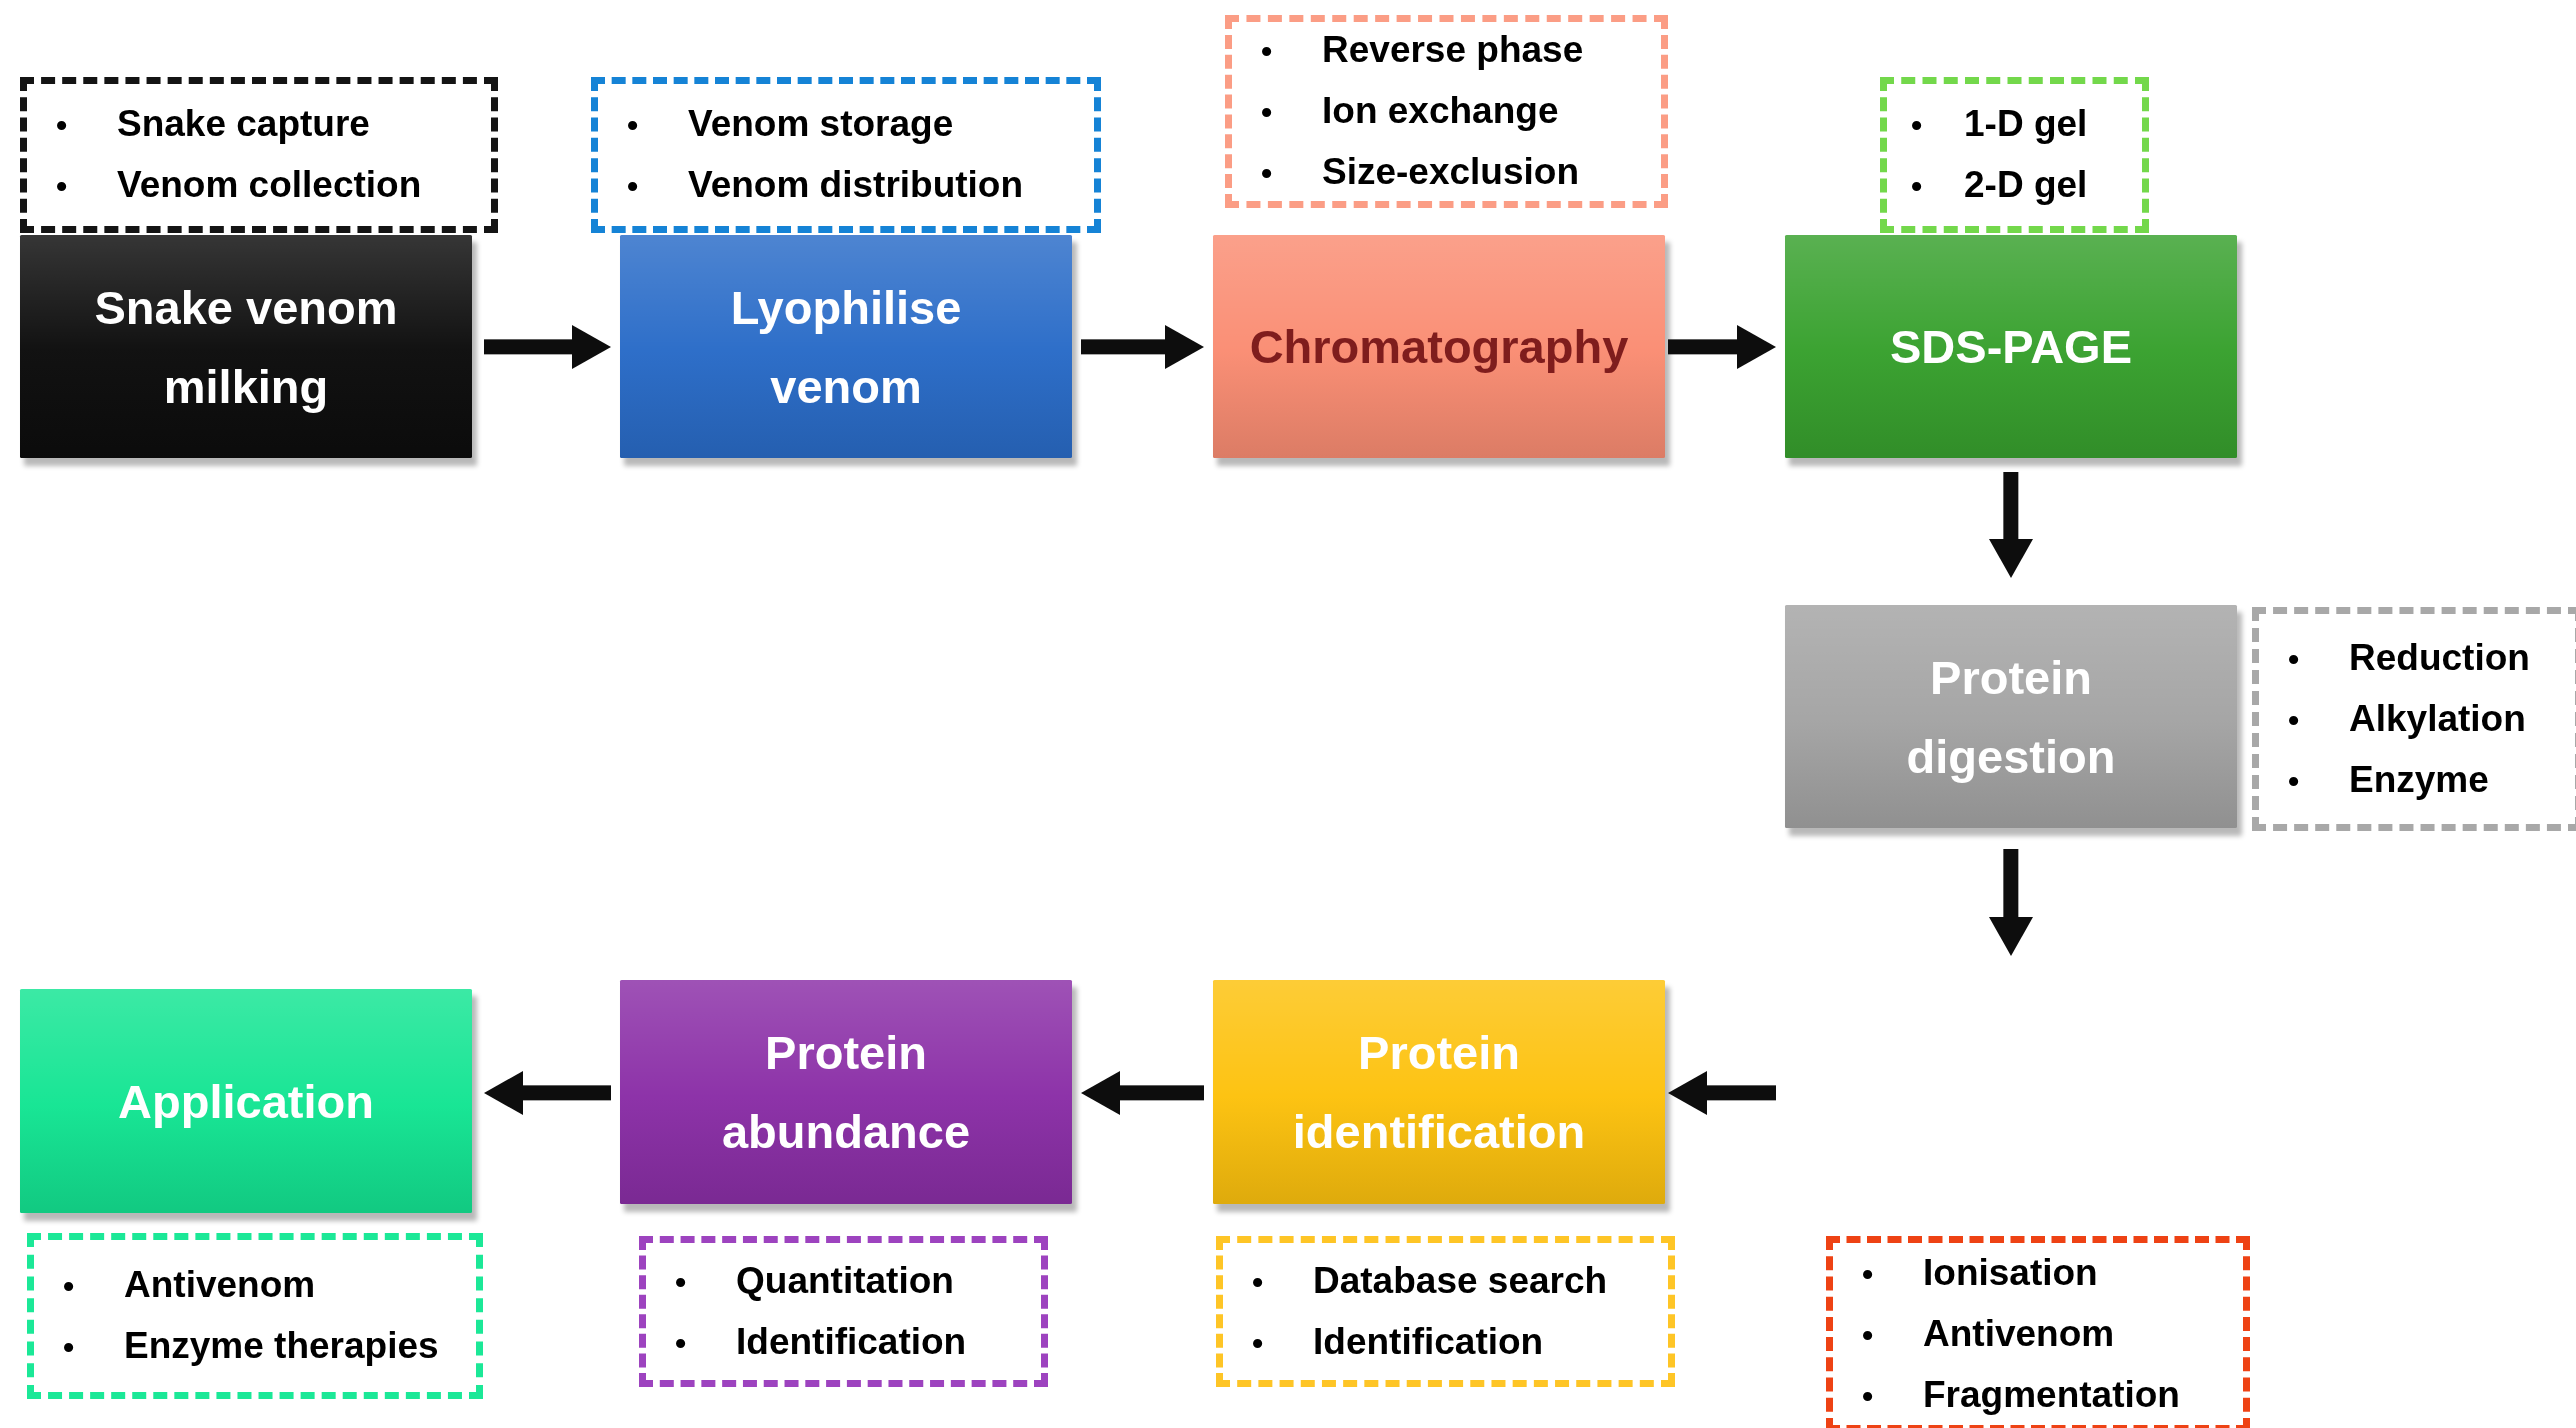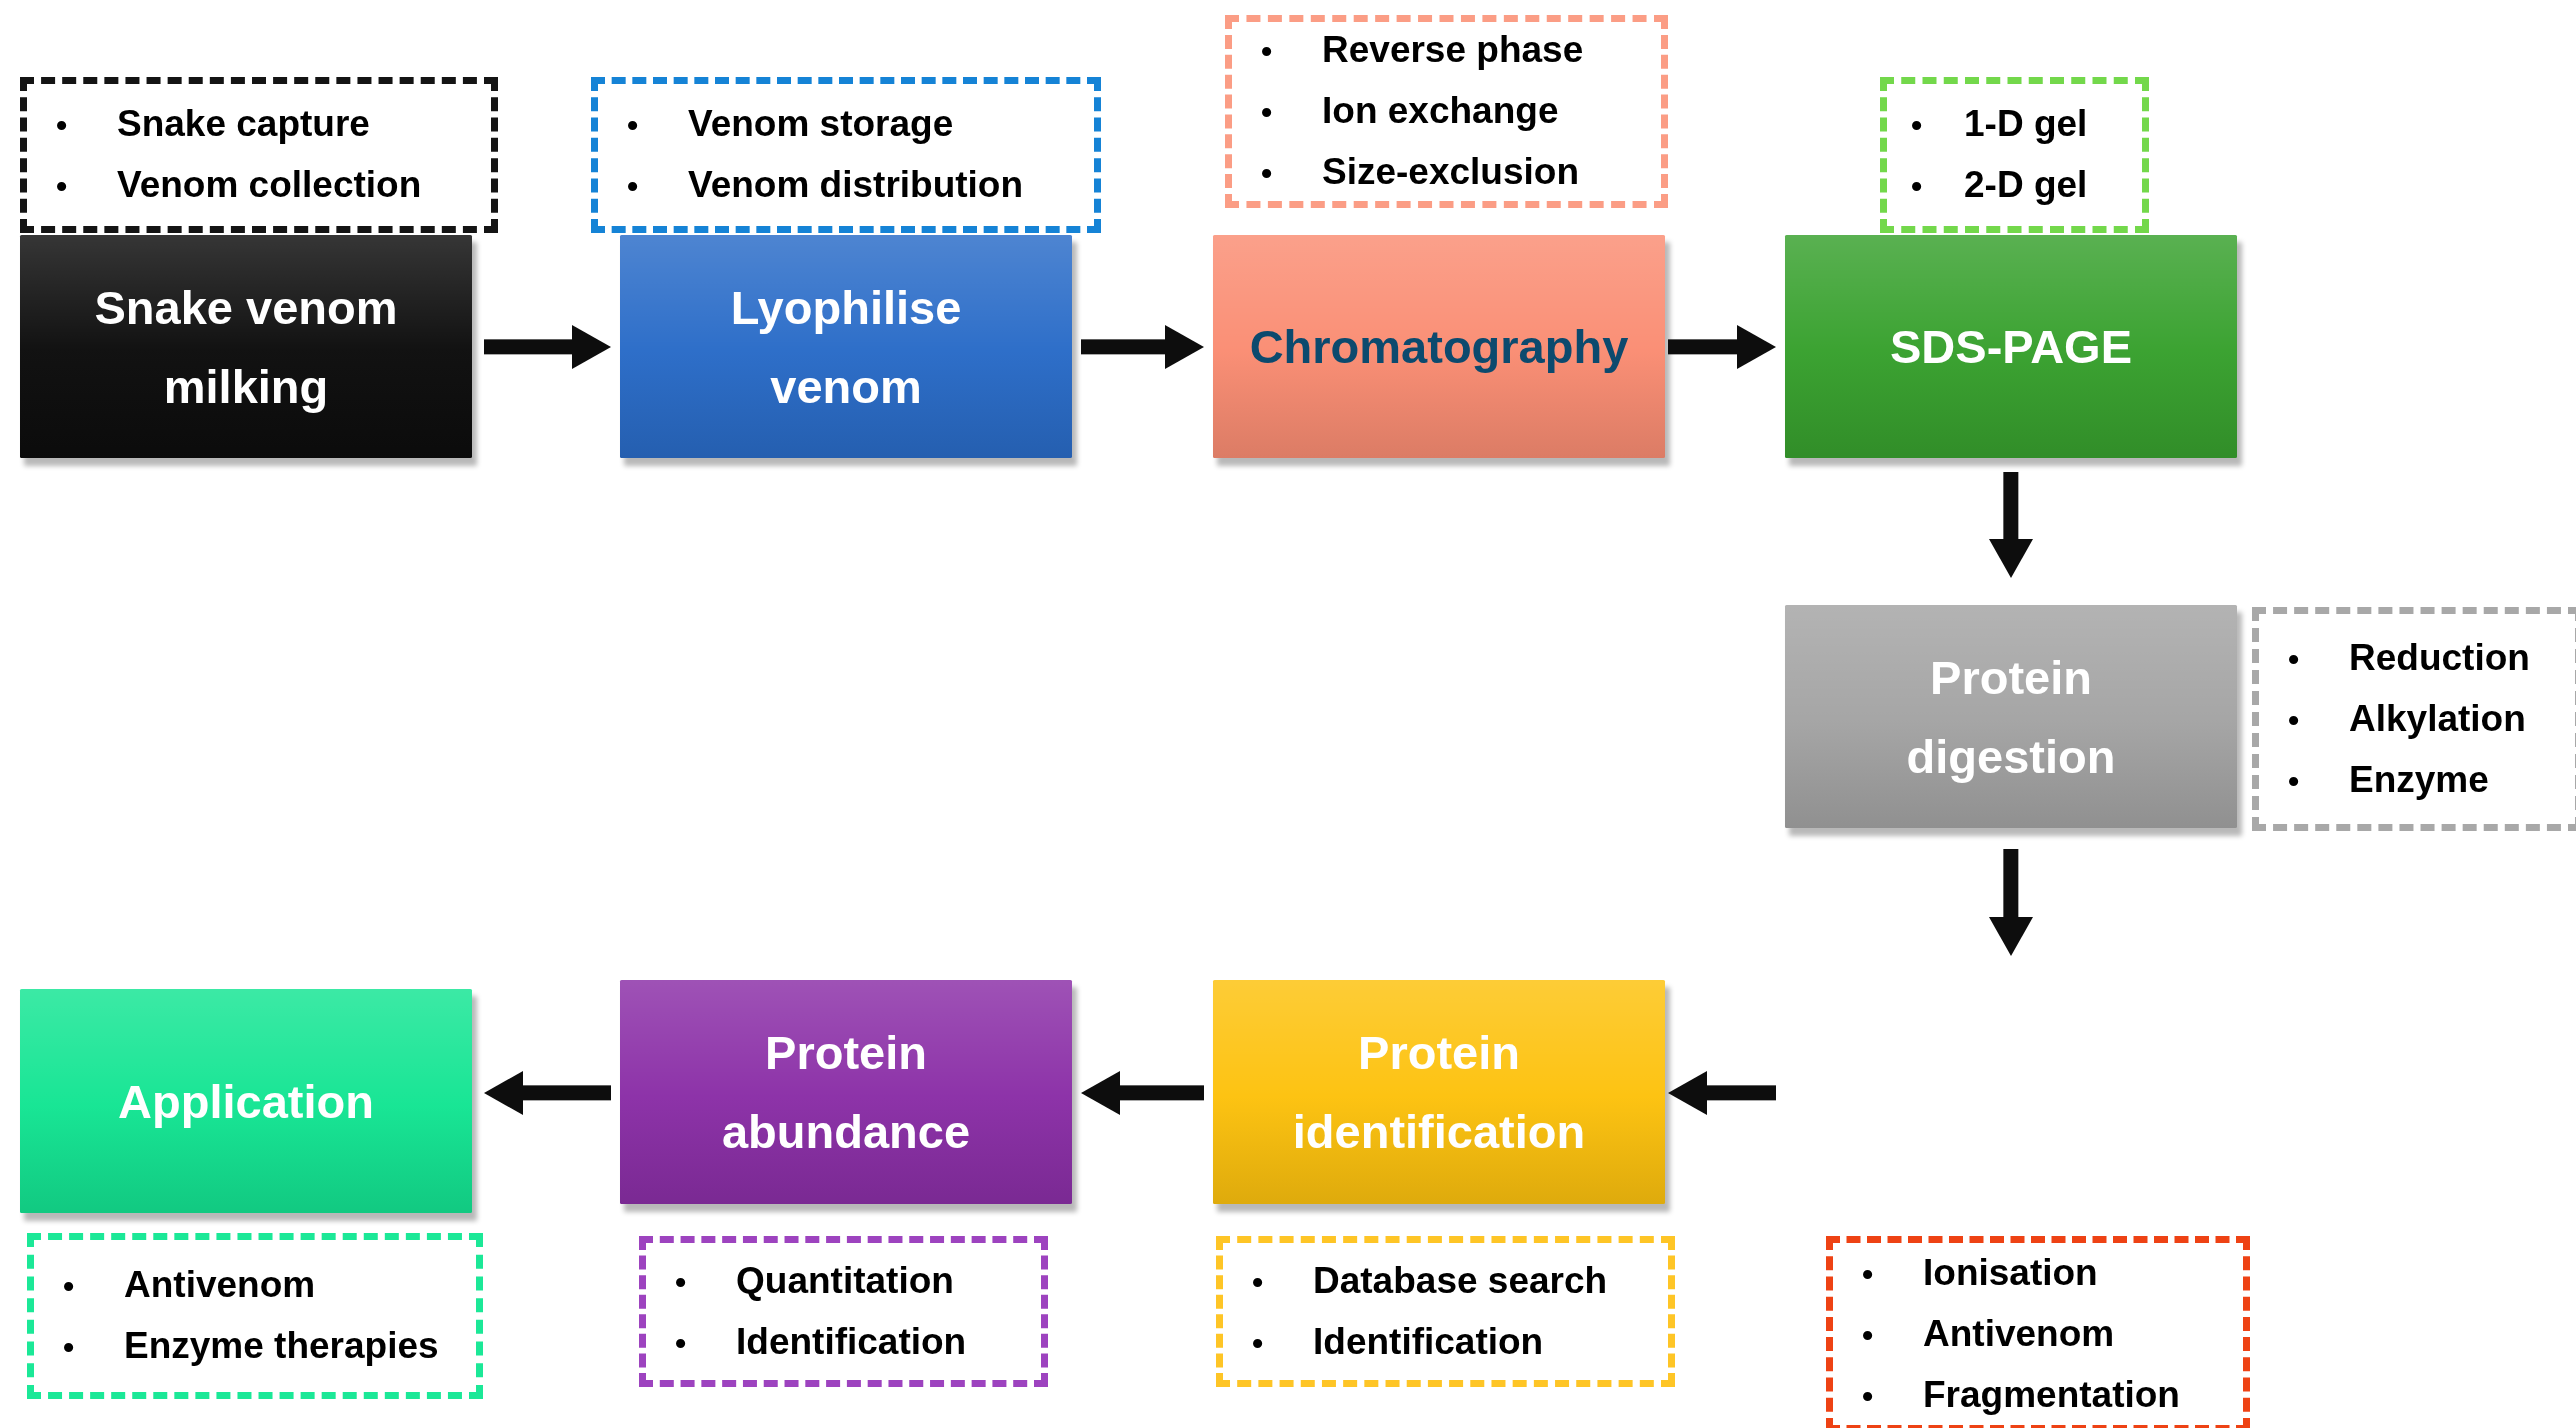--- a/index.html
+++ b/index.html
@@ -159,21 +159,21 @@
   </div>
 
   <div class="box b-lyophilise" style="background-color: rgb(42, 108, 200);">
     <div class="box-label" style="color: rgb(255, 255, 255);">
       <div class="line">Lyophilise</div>
       <div class="line">venom</div>
     </div>
   </div>
 
   <div class="box b-chromatography" style="background-color: rgb(250, 141, 115);">
-    <div class="box-label" style="color: #0c4a6e;">
+    <div class="box-label" style="color: #7f1d1d;">
       <div class="line">Chromatography</div>
     </div>
   </div>
 
   <div class="box b-sdspage" style="background-color: rgb(56, 161, 46);">
     <div class="box-label" style="color: rgb(255, 255, 255);">
       <div class="line">SDS-PAGE</div>
     </div>
   </div>
 

